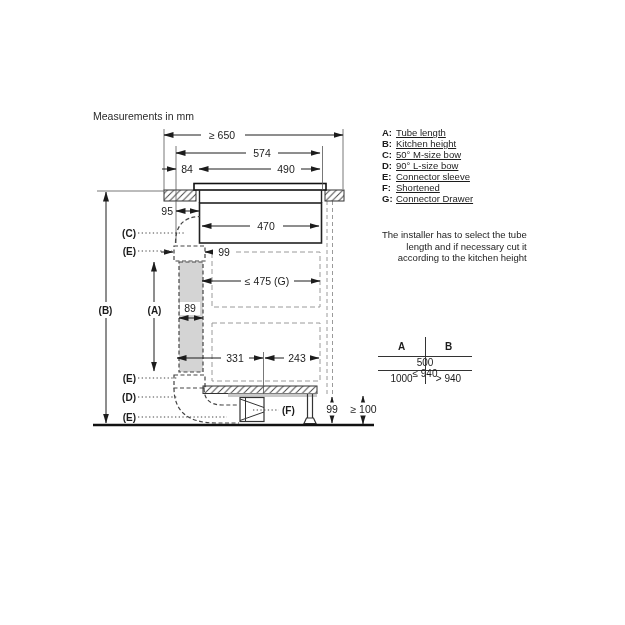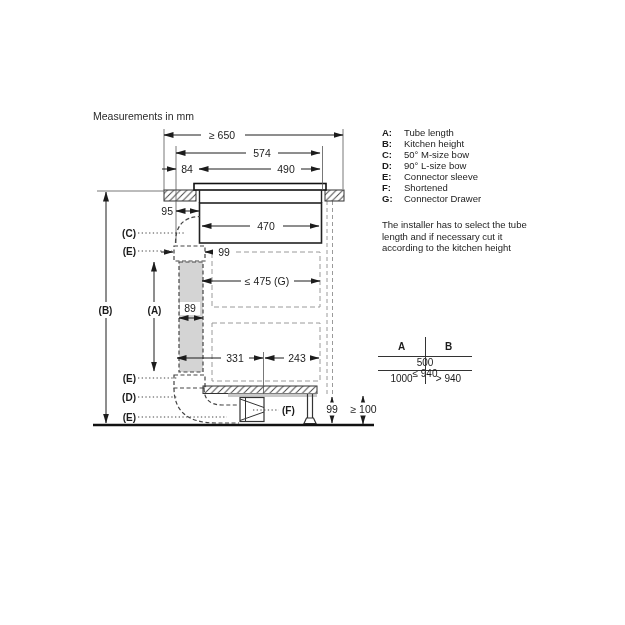--- a/index.html
+++ b/index.html
@@ -5,22 +5,22 @@
   html,body{margin:0;padding:0;background:#fff;}
   .stage{position:relative;width:625px;height:515px;background:#ffffff;overflow:hidden;
          font-family:"Liberation Sans",sans-serif;color:#1c1c1c;}
   .stage svg{position:absolute;left:0;top:0;}
   svg text{font-family:"Liberation Sans",sans-serif;font-size:10.5px;fill:#1c1c1c;}
   svg text.lbl{font-weight:bold;font-size:10px;}
   .title{position:absolute;left:93px;top:110px;font-size:10.5px;color:#2a2a2a;}
   .legend{position:absolute;left:382px;top:127px;font-size:9.5px;line-height:11px;}
   .legend .row{display:flex;}
   .legend .k{font-weight:bold;min-width:12px;}
-  .legend .t{margin-left:10px;}
-  .note{position:absolute;left:382px;top:219px;font-size:9.5px;line-height:11.5px;}
+  .legend .t{margin-left:2px;text-decoration:underline;}
+  .note{position:absolute;left:382px;top:229px;font-size:9.5px;line-height:11.5px;text-align:right;}
   .tbl{position:absolute;left:378px;top:337px;width:94px;font-size:10px;}
   .tbl .r{display:flex;align-items:center;}
   .tbl .hdr{height:19px;border-bottom:1px solid #333;font-weight:bold;}
   .tbl .r1{height:13px;border-bottom:1px solid #333;flex-direction:column;}
   .tbl .r2{height:15px;}
   .tbl .c{width:47px;text-align:center;}
   .tbl .vline{position:absolute;left:47px;top:0;width:1px;height:47px;background:#333;}
 </style>
 </head>
 <body>

